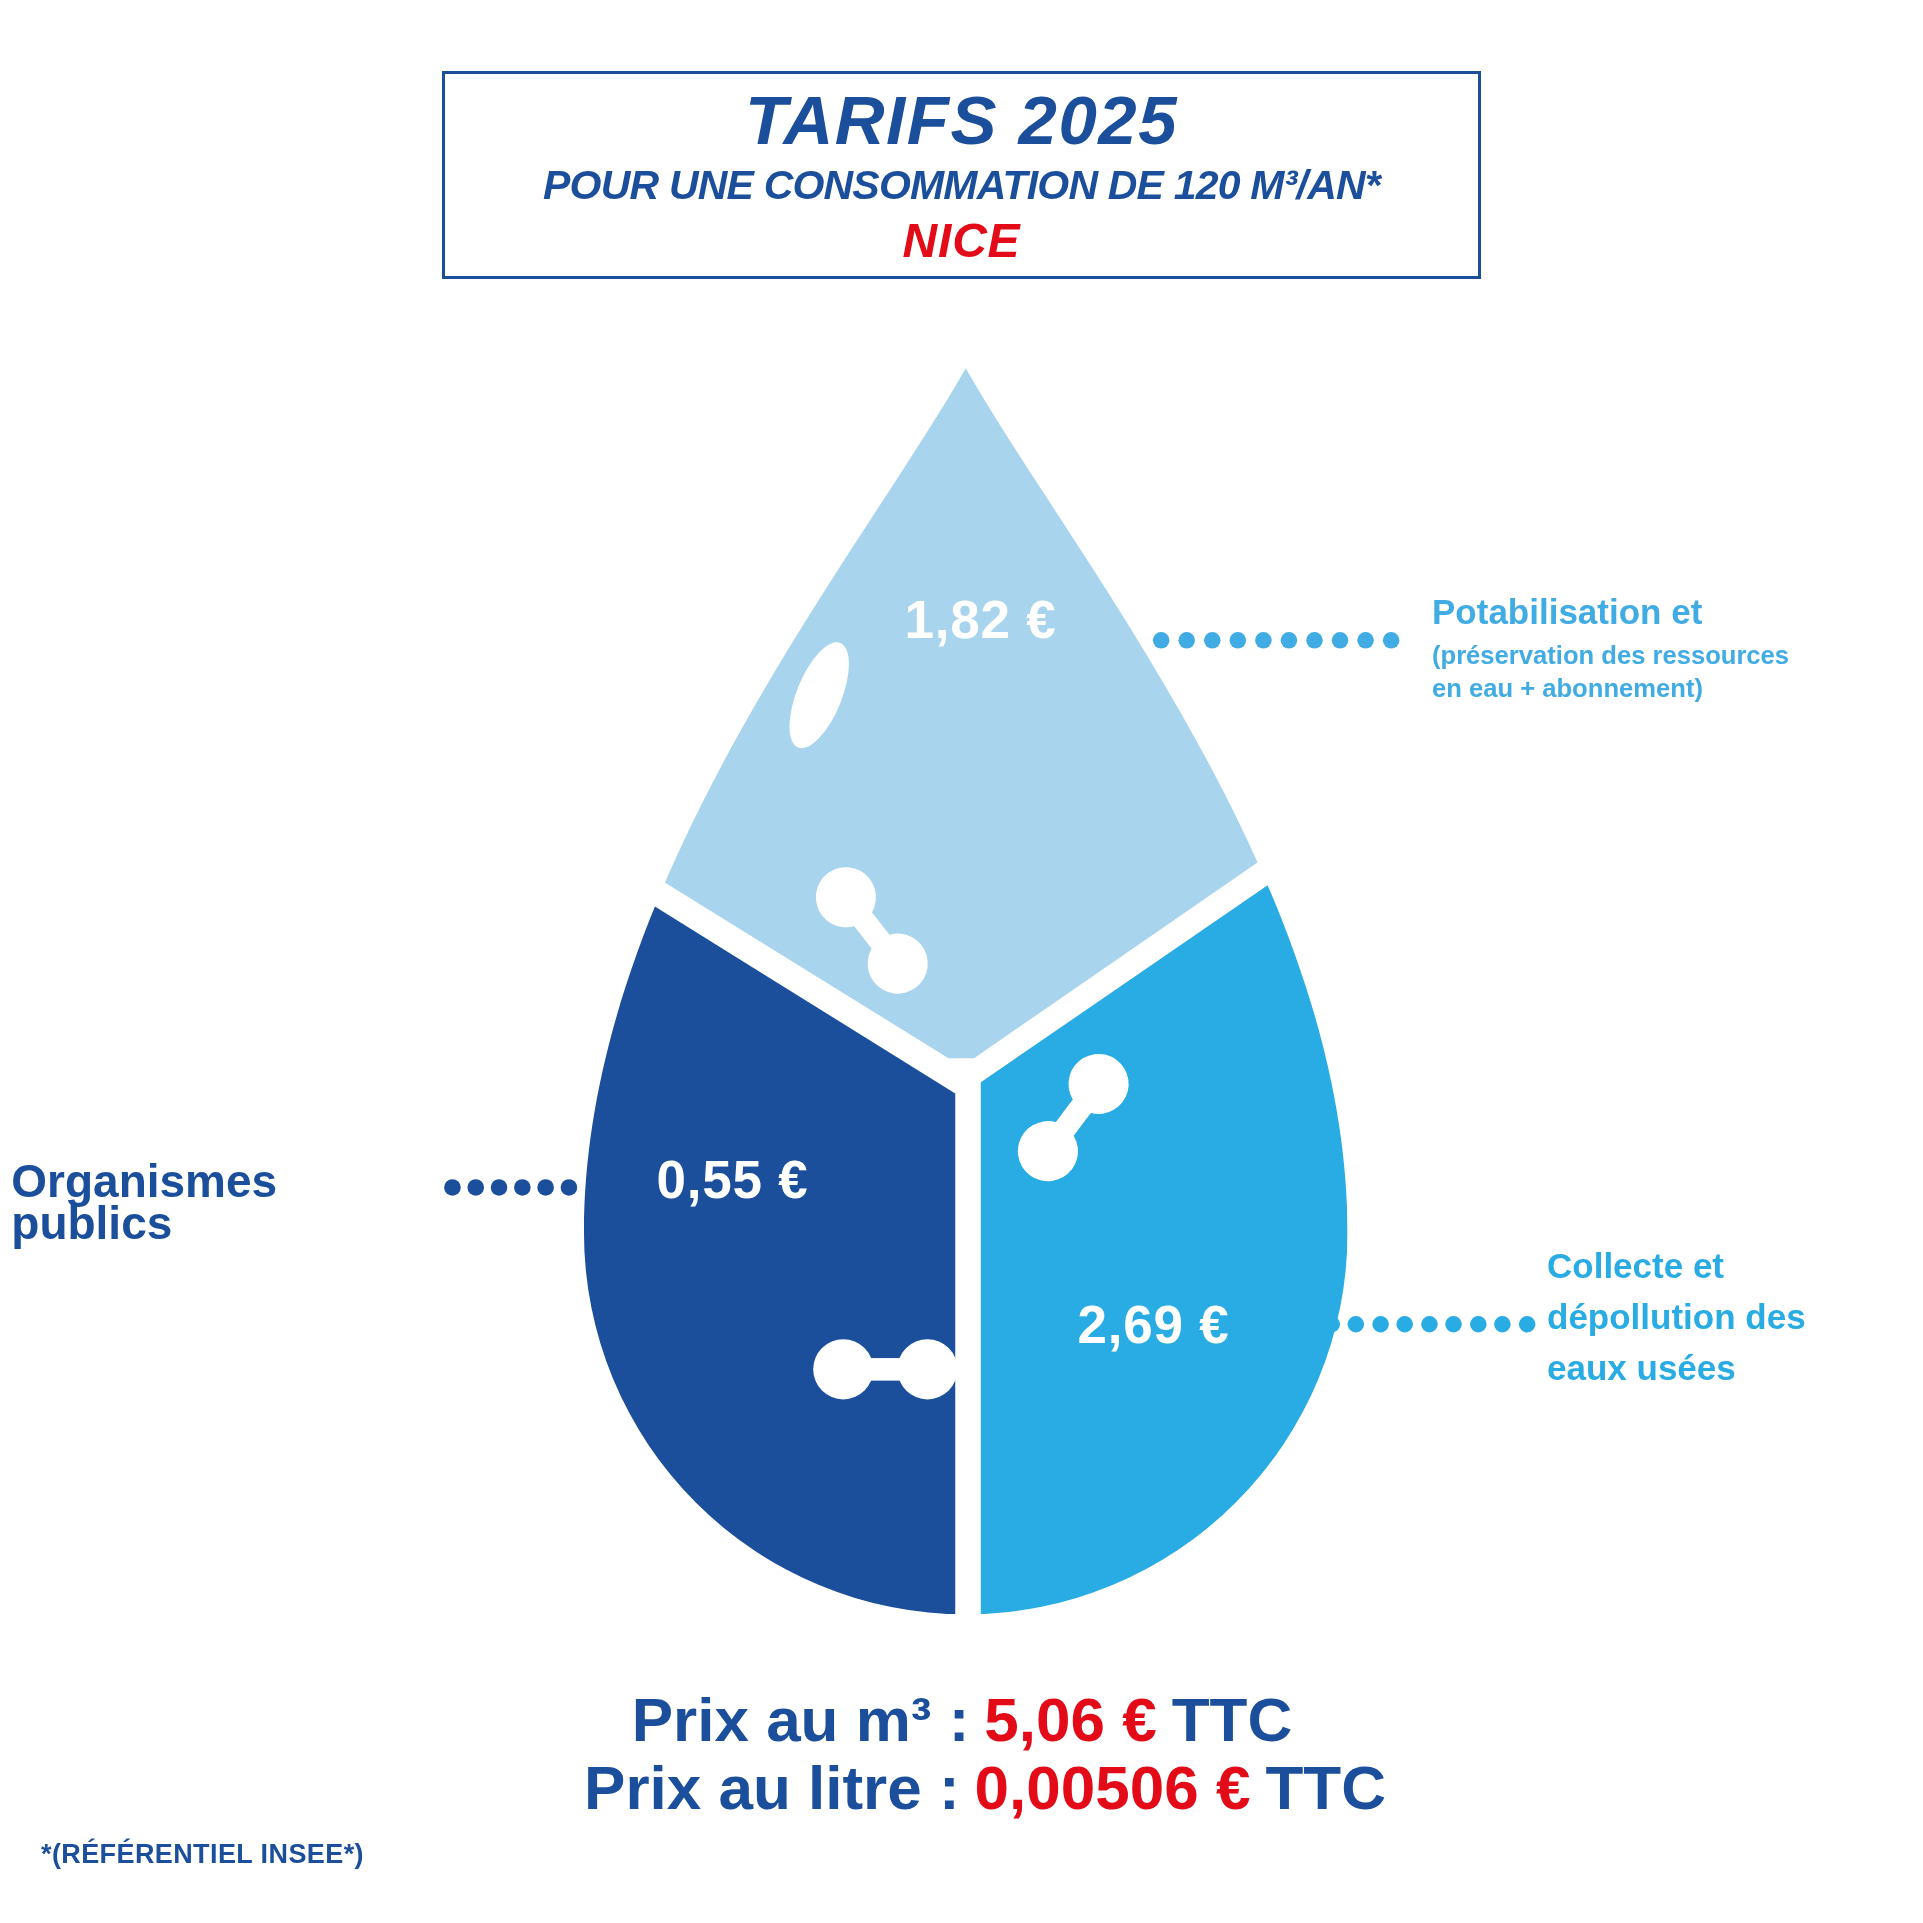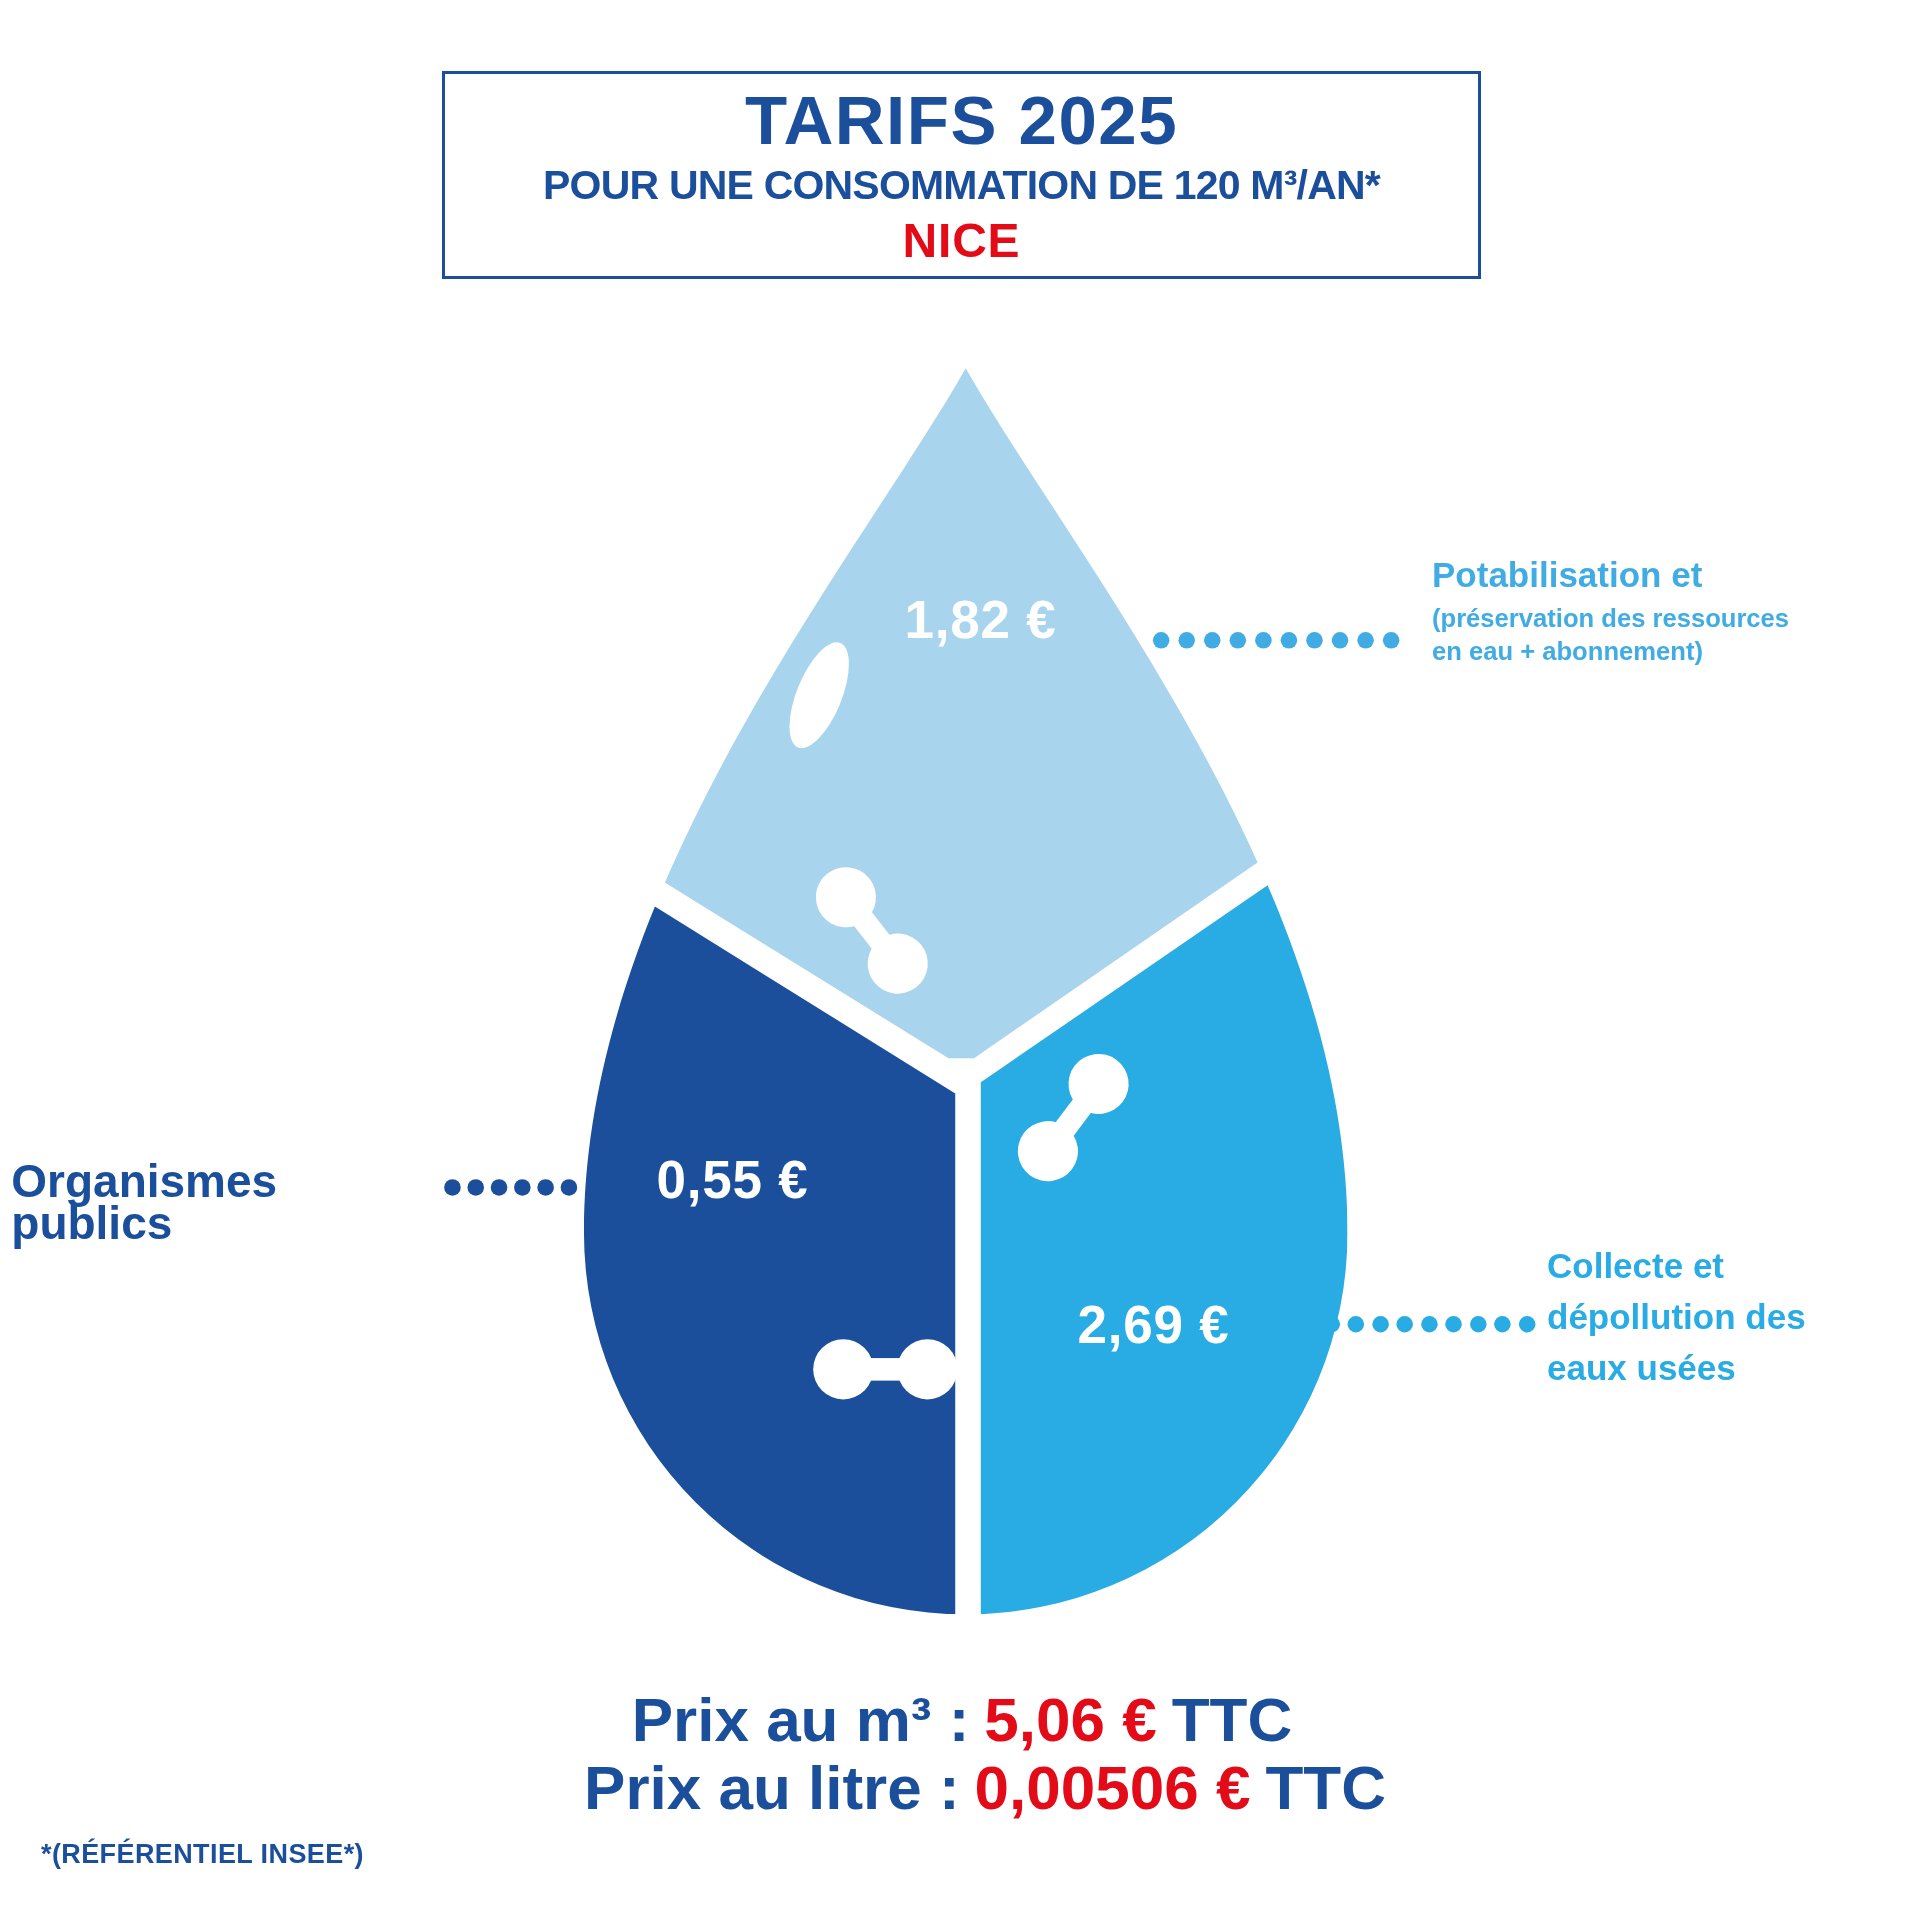--- a/index.html
+++ b/index.html
@@ -14,21 +14,21 @@
   html,body{width:1924px;height:1924px;background:#fff;overflow:hidden;}
   body{font-family:"Liberation Sans", sans-serif;position:relative;}
 
   .abs{position:absolute;}
 
   
   .title-box{
     left:442px;top:71px;width:1039px;height:208px;
     border:3px solid var(--dark-blue);
     display:flex;flex-direction:column;align-items:center;justify-content:center;
-    gap:10.5px;background:#fff;
+    gap:10.5px;background:#fff;font-style:italic;
   }
   .title-main{font-size:69px;font-weight:800;color:var(--dark-blue);letter-spacing:1.5px;line-height:1;}
   .title-sub{font-size:41px;font-weight:800;color:var(--dark-blue);letter-spacing:-0.8px;line-height:1;}
   .title-city{font-size:48px;font-weight:800;color:var(--red);letter-spacing:0.8px;line-height:1;}
 
   
   svg.drop{left:0;top:0;width:1924px;height:1924px;}
   .seg-light{fill:var(--light-blue-segment);}
   .seg-dark{fill:var(--dark-blue);}
   .seg-mid{fill:var(--mid-blue-segment);}
@@ -37,21 +37,21 @@
   .dots-dark{fill:var(--dark-blue);}
   .dots-mid{fill:var(--mid-blue-segment);}
 
   
   .seg-value{
     color:#fff;font-weight:800;font-size:53px;line-height:1.1;
     text-align:center;width:263px;letter-spacing:0.8px;
   }
 
   
-  .lbl-potab{left:1432px;top:551px;width:451px;color:var(--label-light-blue);}
+  .lbl-potab{left:1432px;top:588px;width:451px;color:var(--label-light-blue);}
   .lbl-potab .big{font-size:35px;font-weight:800;line-height:48px;}
   .lbl-potab .small{font-size:25.6px;font-weight:700;line-height:33px;}
   .lbl-potab .small-wrap{margin-top:3px;}
 
   .lbl-org{left:11.3px;top:1160px;width:402px;text-align:left;
     color:var(--dark-blue);font-size:46px;font-weight:800;line-height:42px;}
 
   .lbl-col{left:1547px;top:1240px;width:361px;color:var(--mid-blue-segment);
     font-size:35px;font-weight:800;line-height:51px;}
 

